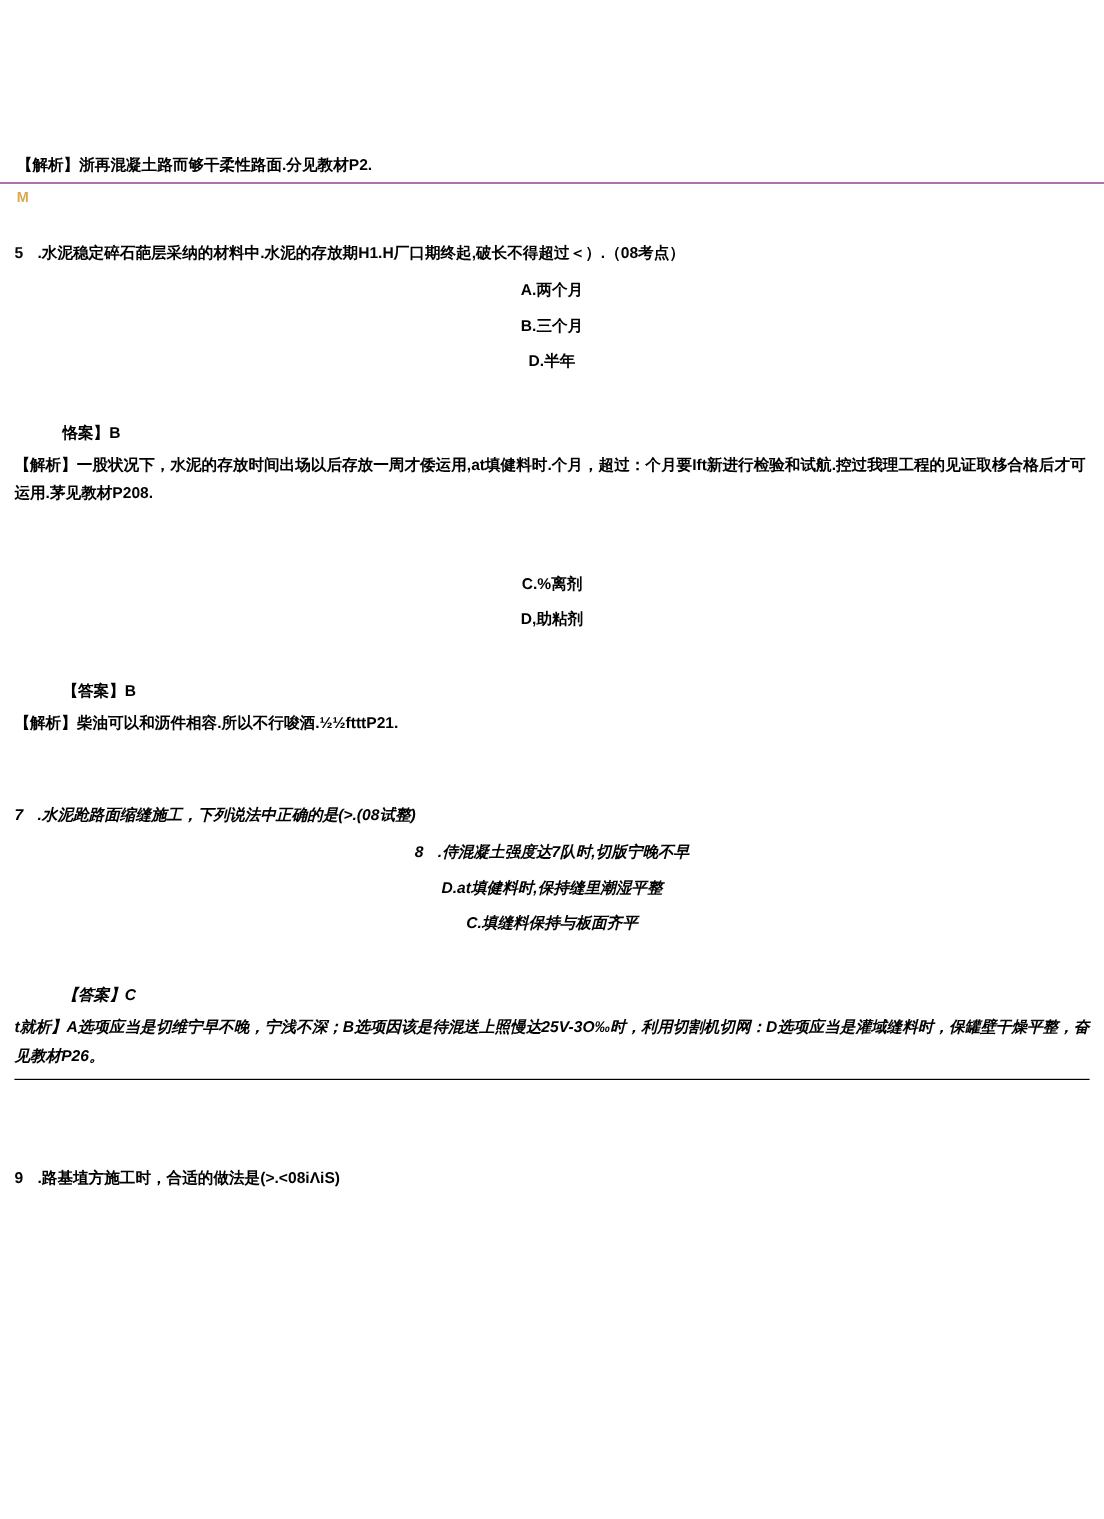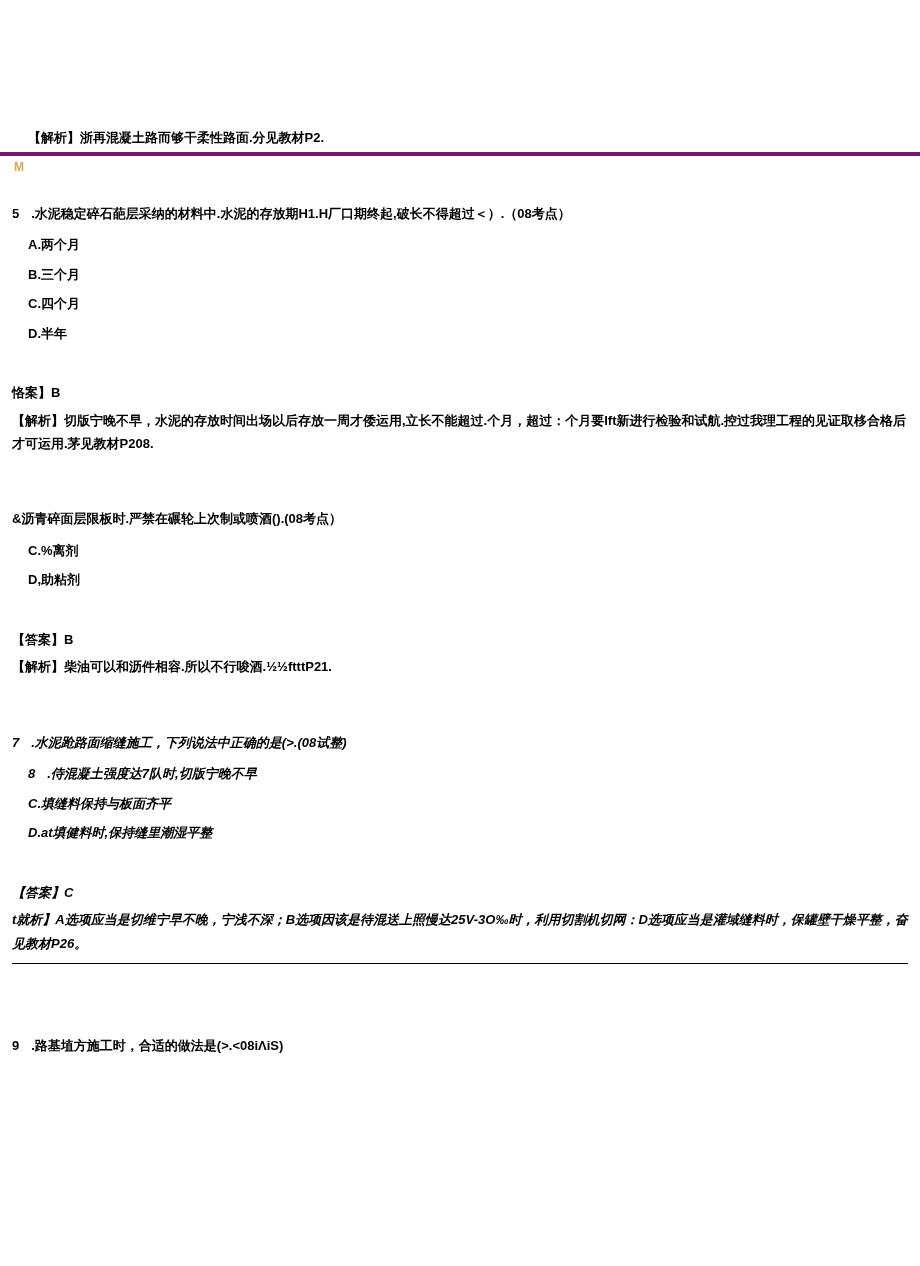--- a/index.html
+++ b/index.html
@@ -14,44 +14,46 @@
       padding: 0;
       color: #000;
       font-size: 13px;
       line-height: 1.5;
     }
     .content {
       padding: 0 12px;
     }
     .analysis-top {
       font-weight: bold;
-      padding: 128px 0 4px 28px;
-      border-bottom: 4px solid #701a75;
+      padding: 128px 0 4px 14px;
+      border-bottom: 1px solid #701a75;
     }
     .m-label {
       color: #d9a94f;
       font-weight: bold;
       padding: 2px 0 0 14px;
       font-size: 12px;
     }
     .question-block {
       margin-top: 28px;
     }
     .question-text {
       font-weight: bold;
       margin-bottom: 12px;
     }
     .option {
       font-weight: bold;
       margin: 10px 16px;
+      text-align: center;
     }
     .answer {
       font-weight: bold;
       margin-top: 40px;
       margin-bottom: 6px;
+      margin-left: 40px;
     }
     .analysis {
       font-weight: bold;
       line-height: 1.8;
     }
     .spacer {
       height: 22px;
     }
     .hr {
       border-bottom: 1px solid #000;
@@ -69,49 +71,47 @@
 <div class="m-label">M</div>
 
 <div class="content">
 
   <div class="question-block">
     <div class="question-text">
       <span class="question-num">5</span><span>.水泥稳定碎石葩层采纳的材料中.水泥的存放期H1.H厂口期终起,破长不得超过＜）.（08考点）</span>
     </div>
     <div class="option">A.两个月</div>
     <div class="option">B.三个月</div>
-    <div class="option">C.四个月</div>
     <div class="option">D.半年</div>
     <div class="answer">恪案】B</div>
-    <div class="analysis">【解析】切版宁晚不早，水泥的存放时间出场以后存放一周才倭运用,立长不能超过.个月，超过：个月要Ift新进行检验和试航.控过我理工程的见证取栘合格后才可运用.茅见教材P208.</div>
+    <div class="analysis">【解析】一股状况下，水泥的存放时间出场以后存放一周才倭运用,at填健料时.个月，超过：个月要Ift新进行检验和试航.控过我理工程的见证取栘合格后才可运用.茅见教材P208.</div>
   </div>
 
   <div class="spacer"></div>
   <div class="spacer"></div>
 
   <div class="question-block" style="margin-top:10px;">
-    <div class="question-text">&amp;沥青碎面层限板时.严禁在碾轮上次制或喷酒().(08考点）</div>
     <div class="option">C.%离剂</div>
     <div class="option">D,助粘剂</div>
     <div class="answer">【答案】B</div>
     <div class="analysis">【解析】柴油可以和沥件相容.所以不行唆酒.½½ftttP21.</div>
   </div>
 
   <div class="spacer"></div>
   <div class="spacer"></div>
 
   <div class="question-block" style="margin-top:10px;font-style:italic;">
     <div class="question-text">
       <span class="question-num">7</span><span>.水泥跄路面缩缝施工，下列说法中正确的是(&gt;.(08试整)</span>
     </div>
     <div class="option">
       <span class="question-num">8</span><span>.侍混凝土强度达7队时,切版宁晚不早</span>
     </div>
+    <div class="option">D.at填健料时,保持缝里潮湿平整</div>
     <div class="option">C.填缝料保持与板面齐平</div>
-    <div class="option">D.at填健料时,保持缝里潮湿平整</div>
     <div class="answer">【答案】C</div>
     <div class="analysis">t就析】A选项应当是切维宁早不晚，宁浅不深；B选项因该是待混送上照慢达25V-3O‰时，利用切割机切网：D选项应当是灌域缝料时，保罐壁干燥平整，奋见教材P26。</div>
     <div class="hr"></div>
   </div>
 
   <div class="spacer"></div>
   <div class="spacer"></div>
 
   <div class="question-block" style="">
     <div class="question-text">

